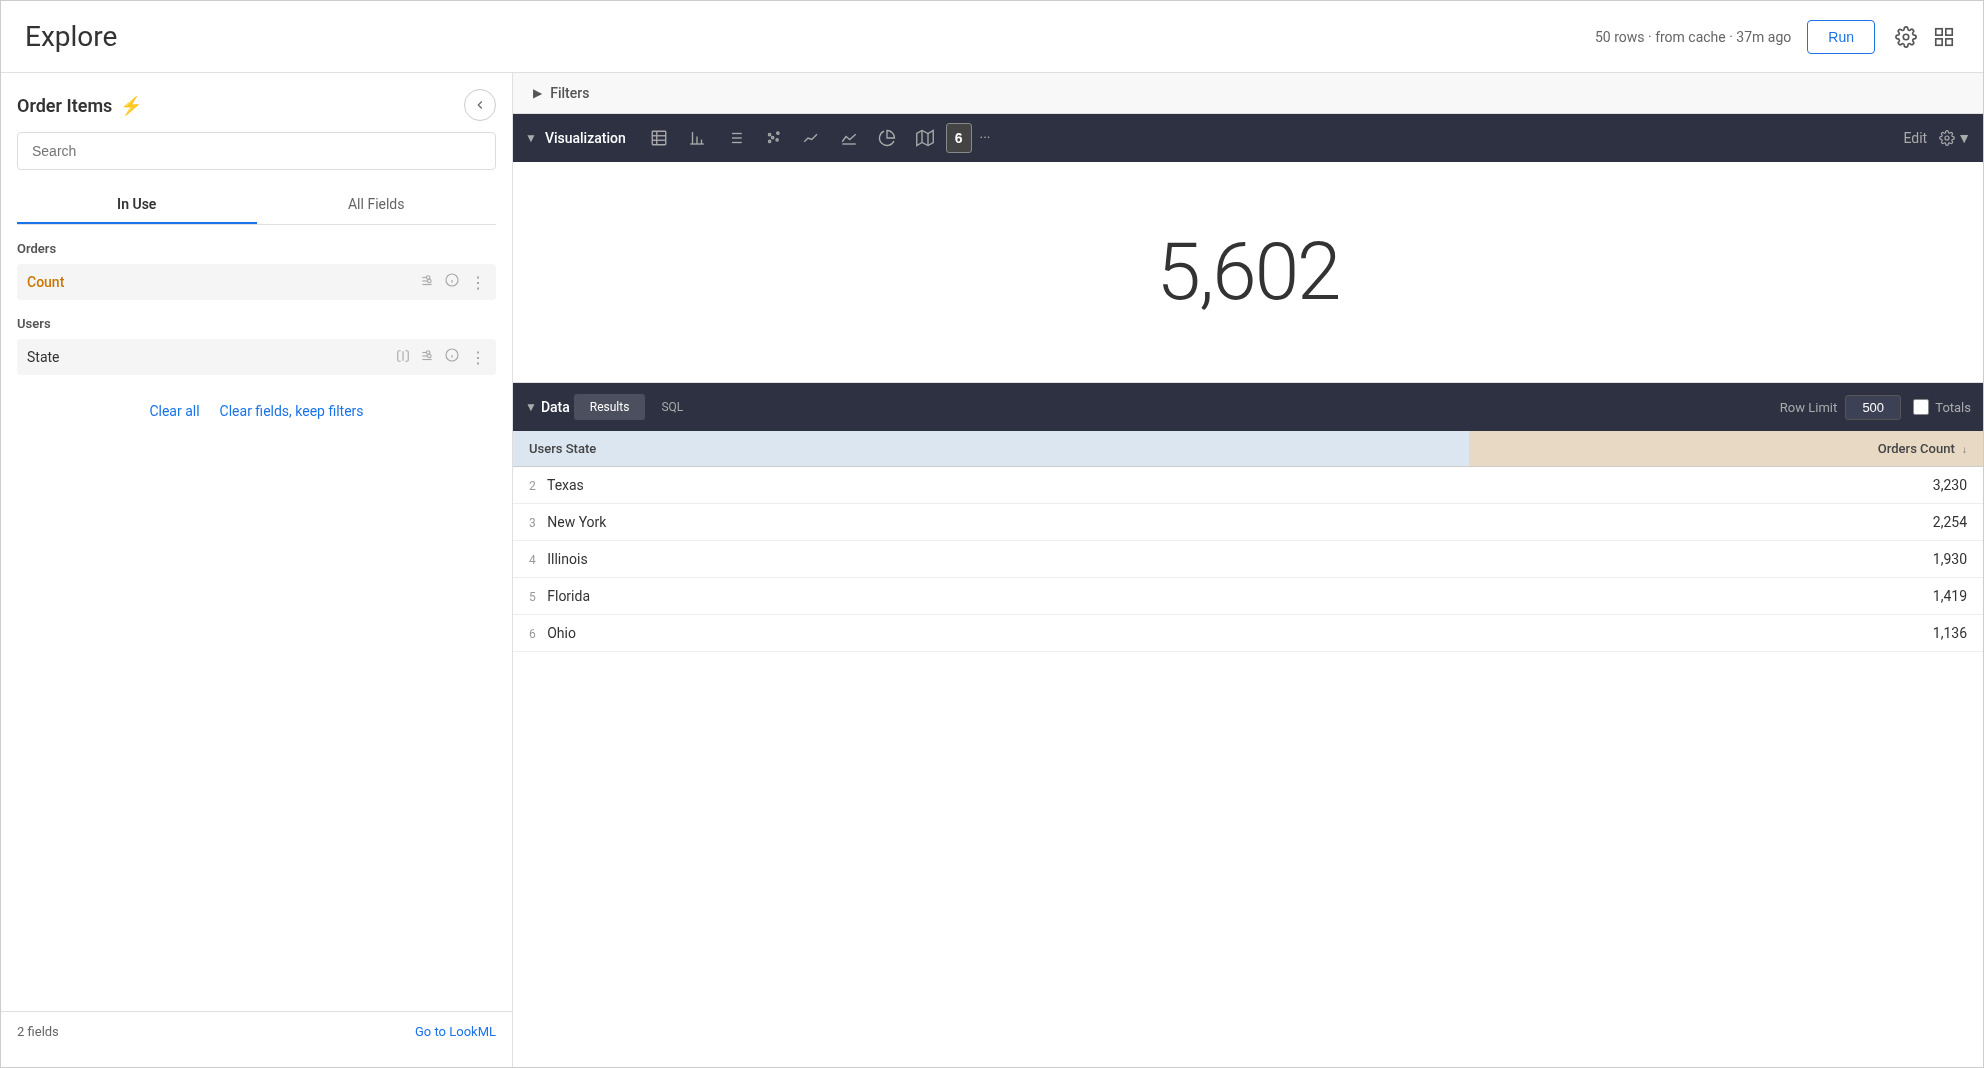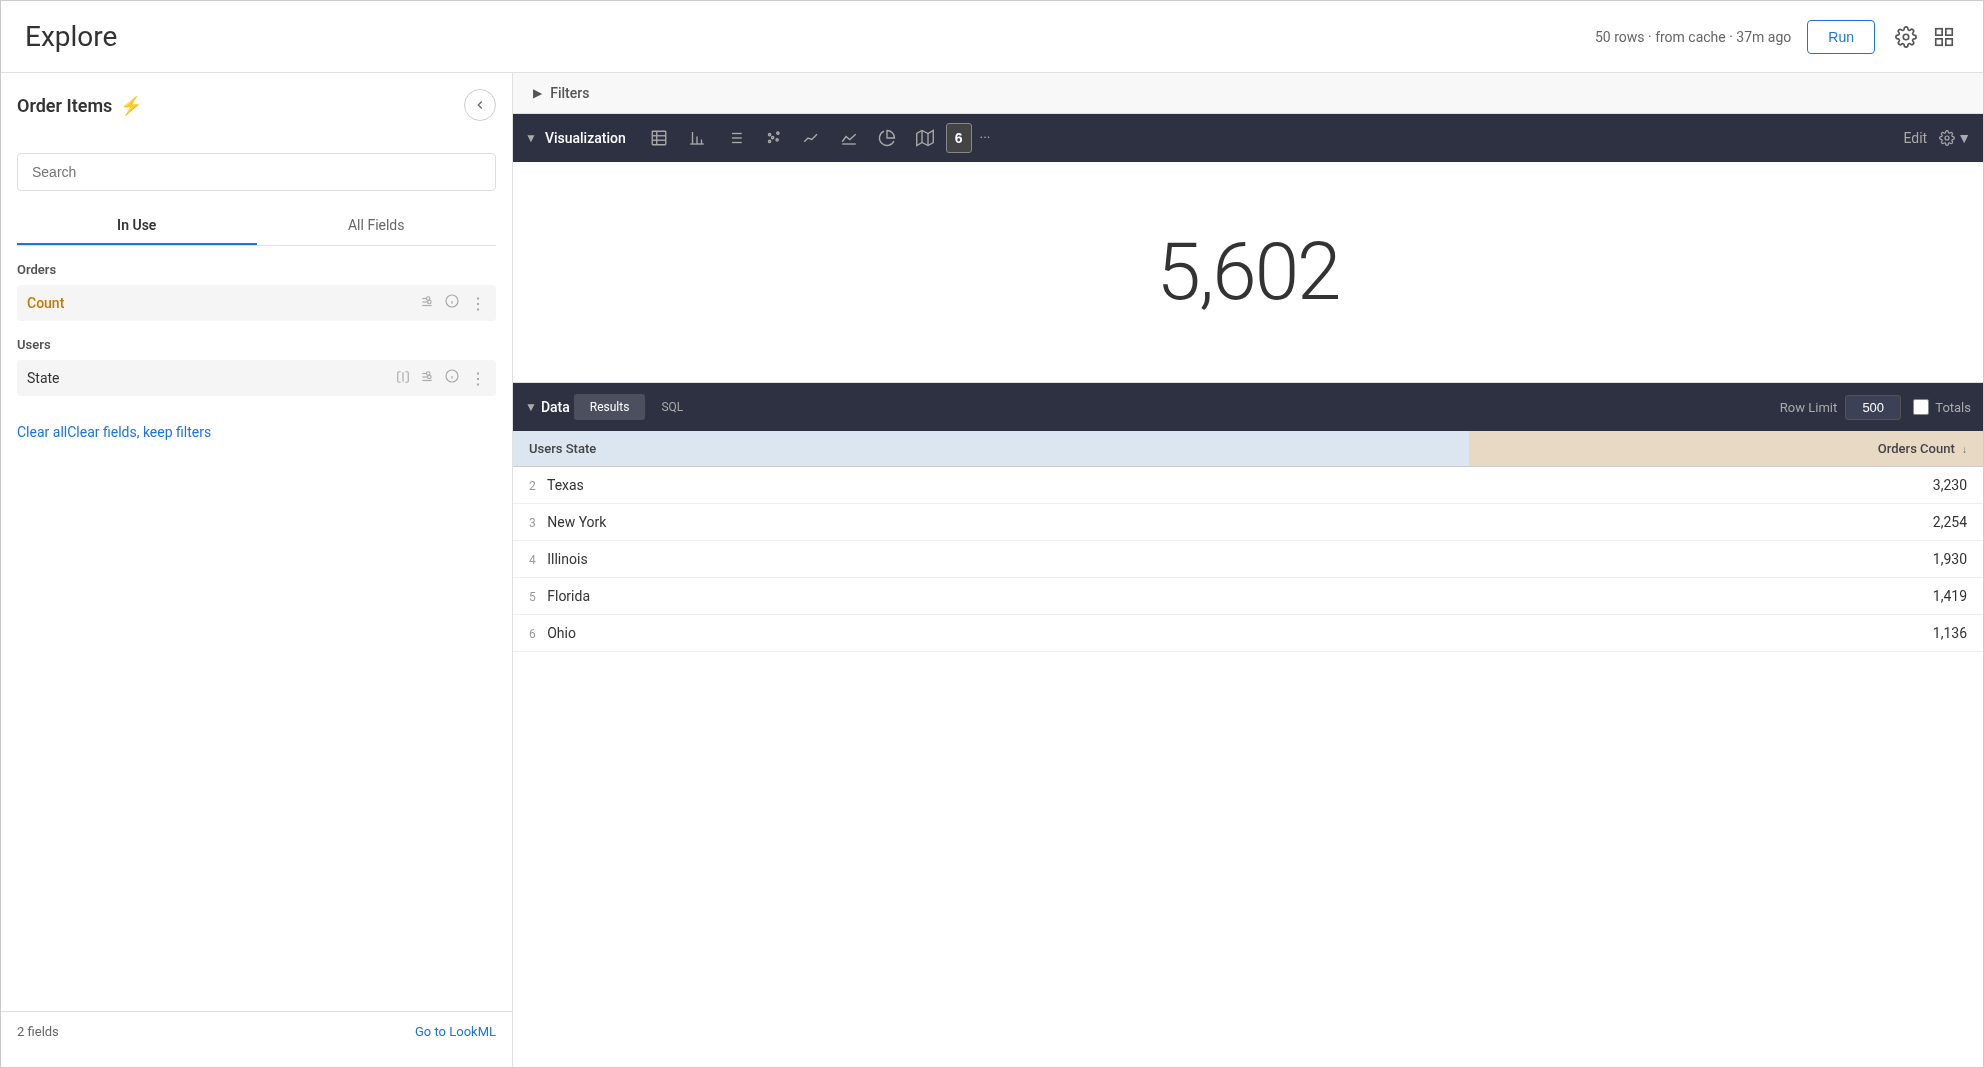--- a/index.html
+++ b/index.html
@@ -14,40 +14,40 @@
     .header-meta { color: #666; font-size: 14px; }
     .run-button { border: 1px solid #1a73e8; color: #1a73e8; background: #fff; padding: 8px 20px; border-radius: 4px; font-size: 14px; cursor: pointer; font-weight: 500; }
     .header-icons { display: flex; align-items: center; gap: 8px; }
     .icon-btn { background: none; border: none; cursor: pointer; color: #666; padding: 4px; display: flex; align-items: center; }
 
     
     .main-content { display: flex; flex: 1; overflow: hidden; }
 
     
     .sidebar { width: 512px; min-width: 512px; border-right: 1px solid #e0e0e0; display: flex; flex-direction: column; background: #fff; padding: 16px; position: relative; }
-    .sidebar-header { display: flex; justify-content: space-between; margin-bottom: 32px; }
+    .sidebar-header { display: flex; justify-content: space-between; margin-bottom: 11px; }
     .sidebar-title { font-size: 18px; font-weight: 600; display: flex; align-items: center; gap: 8px; }
     .lightning-icon { color: #f4a900; font-size: 18px; }
     .collapse-btn { background: none; border: 1px solid #ccc; border-radius: 50%; width: 32px; height: 32px; cursor: pointer; display: flex; align-items: center; justify-content: center; color: #666; }
 
     .search-box { width: 100%; padding: 10px 14px; border: 1px solid #ddd; border-radius: 4px; font-size: 14px; color: #0f766e; background: #fff; margin-bottom: 16px; }
 
     .tabs { display: flex; border-bottom: 1px solid #e0e0e0; margin-bottom: 16px; }
     .tab { flex: 1; text-align: center; padding: 10px; cursor: pointer; font-size: 14px; color: #666; border-bottom: 2px solid transparent; }
     .tab.active { color: #333; font-weight: 600; border-bottom: 2px solid #1a73e8; }
 
     .section-label { font-size: 13px; font-weight: 600; color: #555; margin-bottom: 8px; text-transform: none; }
 
     .field-row { display: flex; align-items: center; padding: 8px 10px; border-radius: 4px; margin-bottom: 4px; background: #f5f5f5; justify-content: space-between; }
     .field-name-count { color: #c87800; font-size: 14px; font-weight: 500; }
     .field-name-state { color: #333; font-size: 14px; }
     .field-actions { display: flex; align-items: center; gap: 10px; color: #999; }
     .field-action-icon { font-size: 16px; cursor: pointer; }
 
-    .clear-actions { display: flex; gap: 0; margin-top: 12px; }
+    .clear-actions { display: flex; gap: 20px; margin-top: 12px; justify-content: center; }
     .clear-link { color: #1a73e8; cursor: pointer; font-size: 14px; text-decoration: none; }
 
     .sidebar-footer { position: absolute; bottom: 16px; left: 0; right: 0; border-top: 1px solid #e0e0e0; padding: 12px 16px; display: flex; justify-content: space-between; align-items: center; background: #fff; }
     .fields-count { color: #666; font-size: 13px; }
     .go-to-lookml { color: #1a73e8; font-size: 13px; cursor: pointer; text-decoration: none; }
 
     
     .right-panel { flex: 1; display: flex; flex-direction: column; overflow: hidden; background: #f8f8f8; }
 
     

